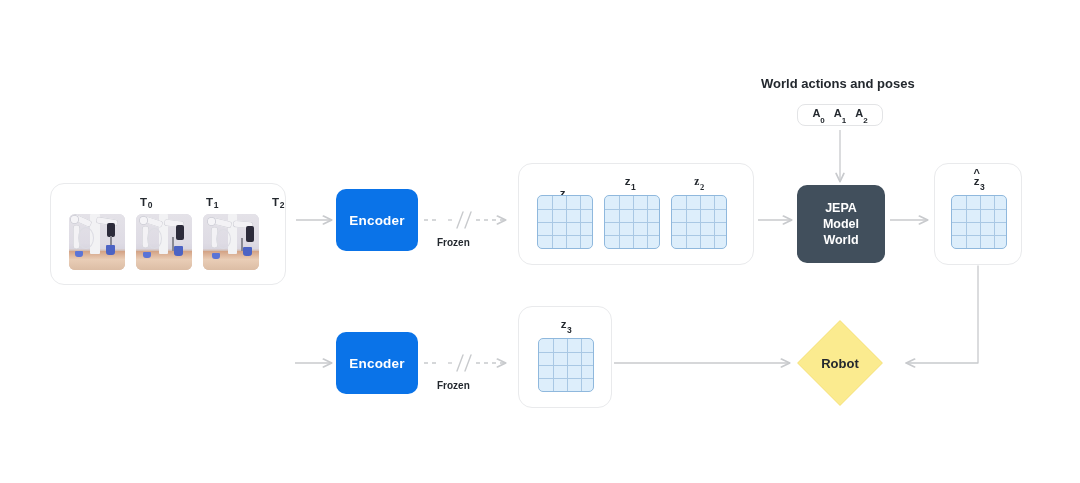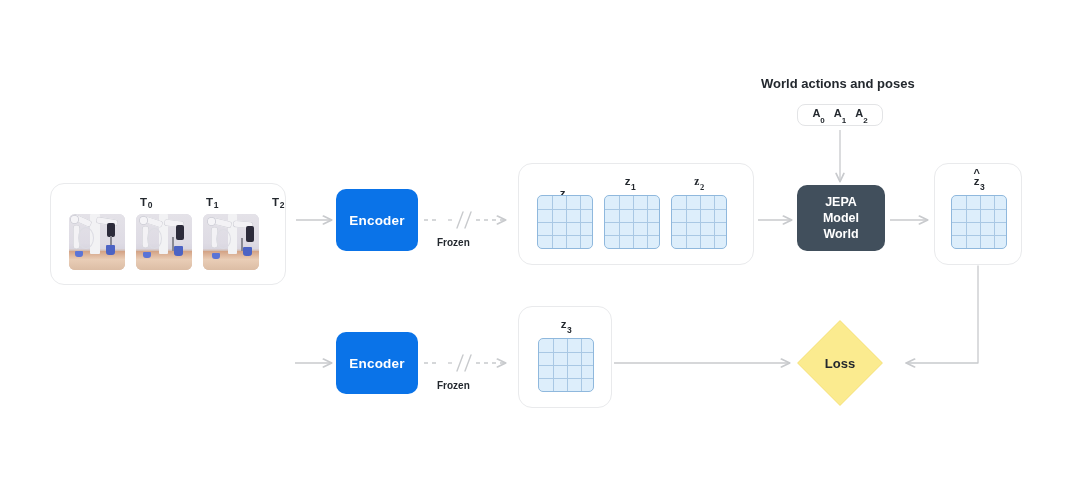--- a/index.html
+++ b/index.html
@@ -380,21 +380,21 @@
     </div>
   </div>
 
   <div class="actions-title" style="left:761px; top:76px;">World actions and poses</div>
   <div class="actions-pill" style="left:797px; top:104px; width:86px; height:22px;">
     <span><span>A</span><sub>0</sub></span>
     <span><span>A</span><sub>1</sub></span>
     <span><span>A</span><sub>2</sub></span>
   </div>
 
-  <div class="jepa" style="left:797px; top:185px; width:88px; height:66px;">
+  <div class="jepa" style="left:797px; top:185px; width:88px; height:78px;">
     <span>JEPA</span>
     <span>Model</span>
     <span>World</span>
   </div>
 
   <div class="card" style="left:934px; top:163px; width:88px; height:102px;">
     <div class="zlabel" style="left:16px; top:11px; width:56px;">
       <span class="hat">z</span><sub>3</sub>
     </div>
     <div class="zgrid" style="left:16px; top:31px; width:56px; height:54px;">
@@ -424,16 +424,16 @@
       <i style="left:14px;top:0;width:1px;height:100%;"></i>
       <i style="left:28px;top:0;width:1px;height:100%;"></i>
       <i style="left:42px;top:0;width:1px;height:100%;"></i>
     </div>
   </div>
 
   <div class="loss-wrap" style="left:794px; top:317px; width:92px; height:92px;">
     <svg class="loss-shape" viewBox="0 0 92 92">
       <path d="M46 4 L88 46 L46 88 L4 46 Z" fill="#fbeb8f" stroke="#f4e07a" stroke-width="1.4" stroke-linejoin="round" style="paint-order:stroke"></path>
     </svg>
-    <div class="loss-text">Loss</div>
+    <div class="loss-text">Robot</div>
   </div>
 
 </div>
 
 </body></html>

